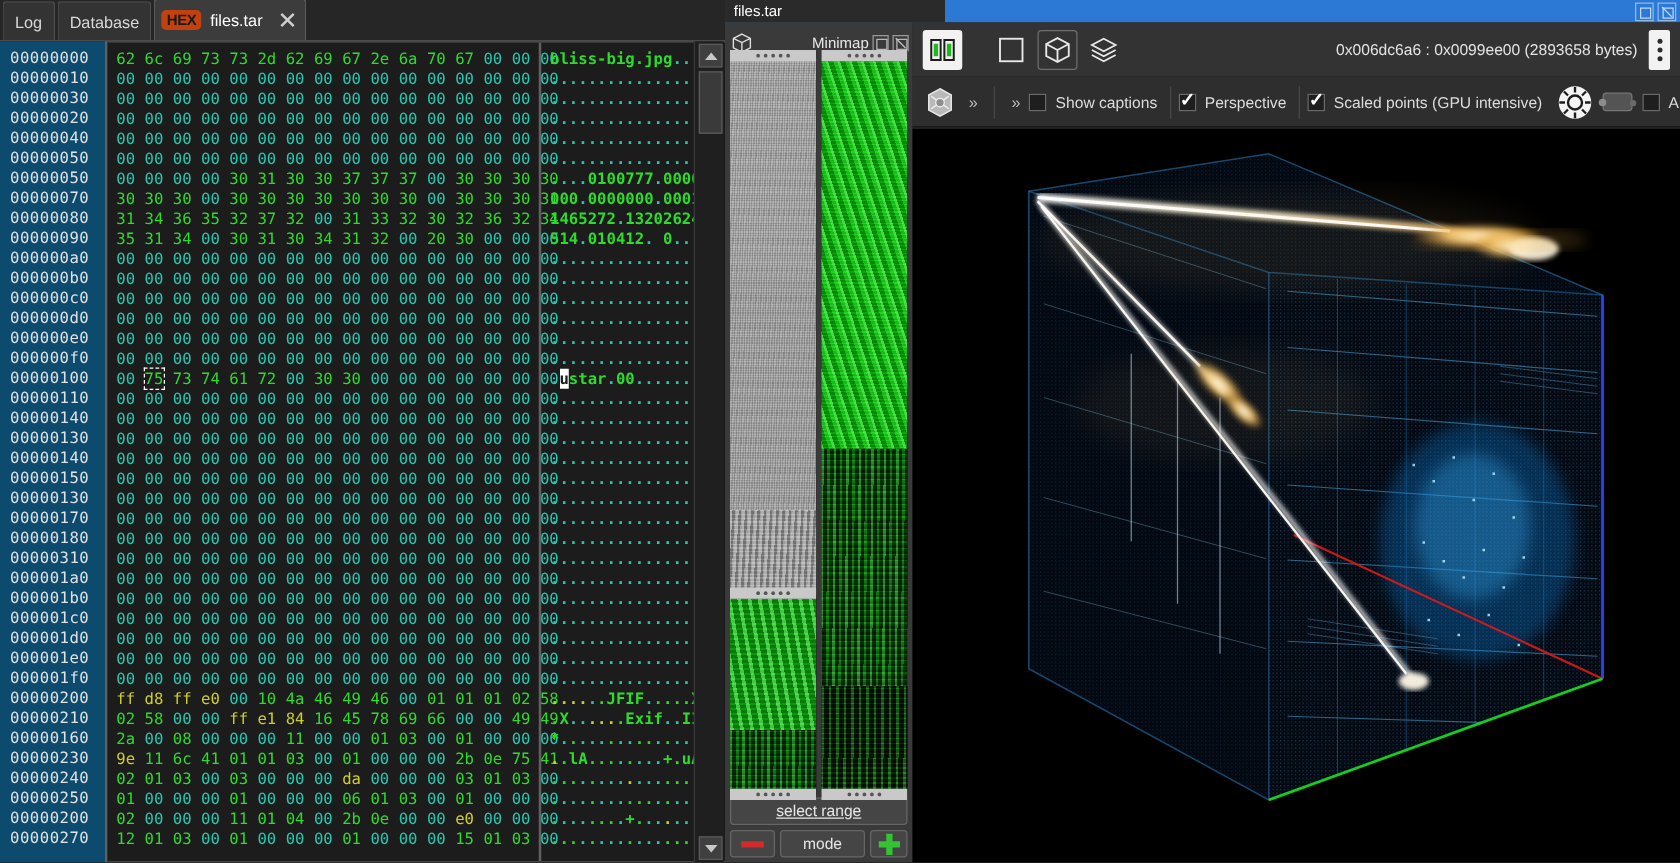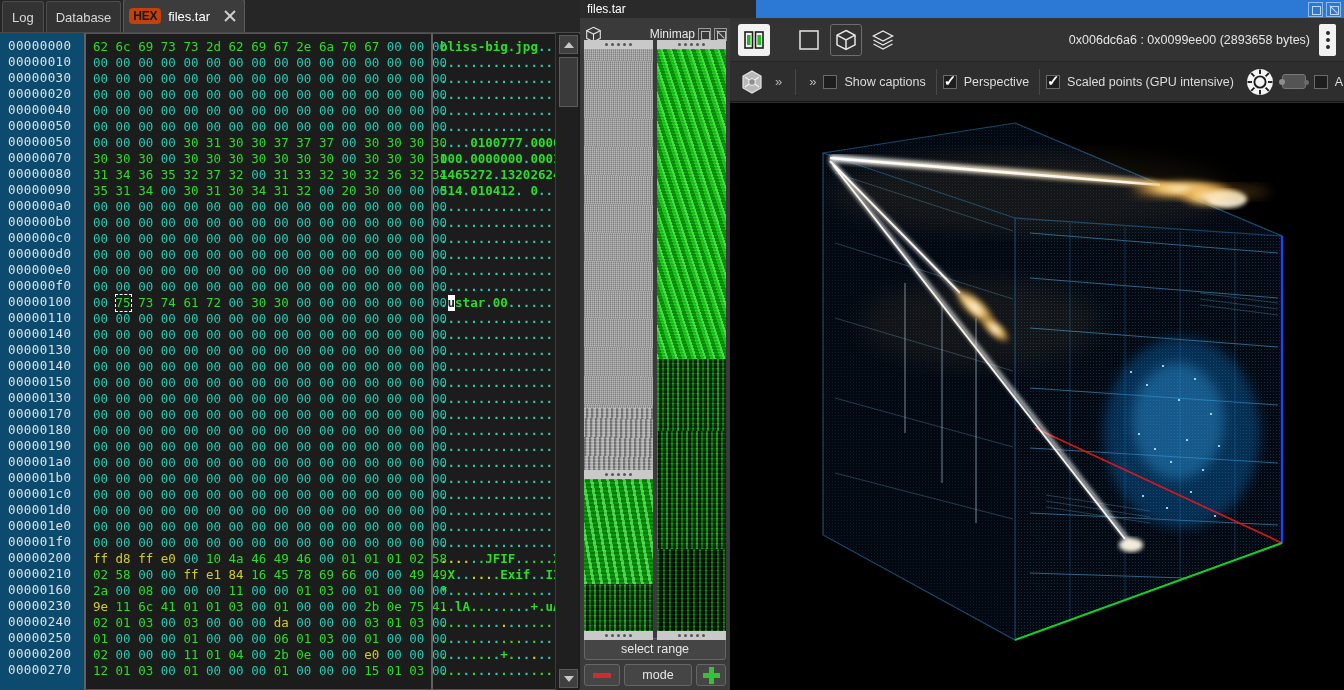--- a/index.html
+++ b/index.html
@@ -263,21 +263,21 @@
 
   #minimap-controls {
     position: absolute; left: 0; bottom: 4px;
     width: 150px; padding: 0 4px;
   }
   .mbtn {
     background: #454545; border: 1px solid #666666; color: #e6e6e6;
     font-size: 12.5px; height: 22px; line-height: 20px;
     text-align: center; border-radius: 3px; cursor: pointer;
   }
-  #select-range-btn { width: 100%; margin-bottom: 4px; }
+  #select-range-btn { width: 100%; margin-bottom: 4px; text-decoration: underline; }
   #mode-row { display: flex; gap: 4px; }
   #minus-btn { width: 36px; }
   #mode-btn { flex: 1; }
   #plus-btn { width: 30px; }
   .sign-minus {
     display: inline-block; width: 18px; height: 5px;
     background: #d22b2b; vertical-align: middle;
   }
   .sign-plus {
     display: inline-block; width: 17px; height: 17px;
@@ -399,21 +399,21 @@
           <div class="hrow">000000f0</div>
           <div class="hrow">00000100</div>
           <div class="hrow">00000110</div>
           <div class="hrow">00000140</div>
           <div class="hrow">00000130</div>
           <div class="hrow">00000140</div>
           <div class="hrow">00000150</div>
           <div class="hrow">00000130</div>
           <div class="hrow">00000170</div>
           <div class="hrow">00000180</div>
-          <div class="hrow">00000190</div>
+          <div class="hrow">00000310</div>
           <div class="hrow">000001a0</div>
           <div class="hrow">000001b0</div>
           <div class="hrow">000001c0</div>
           <div class="hrow">000001d0</div>
           <div class="hrow">000001e0</div>
           <div class="hrow">000001f0</div>
           <div class="hrow">00000200</div>
           <div class="hrow">00000210</div>
           <div class="hrow">00000160</div>
           <div class="hrow">00000230</div>

